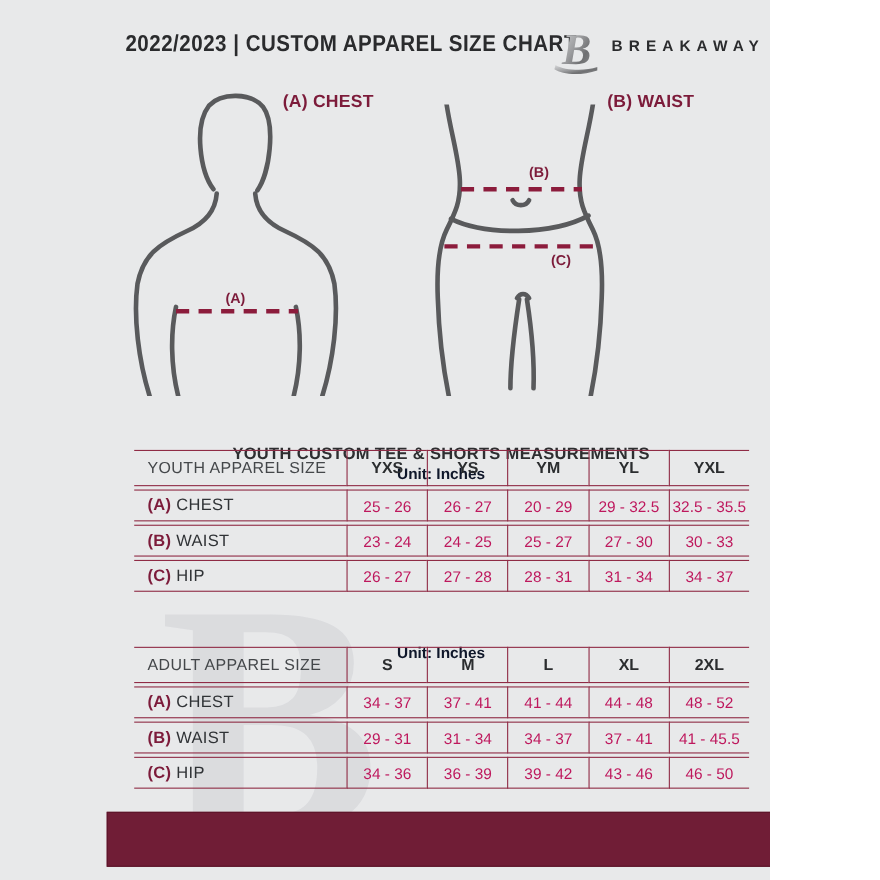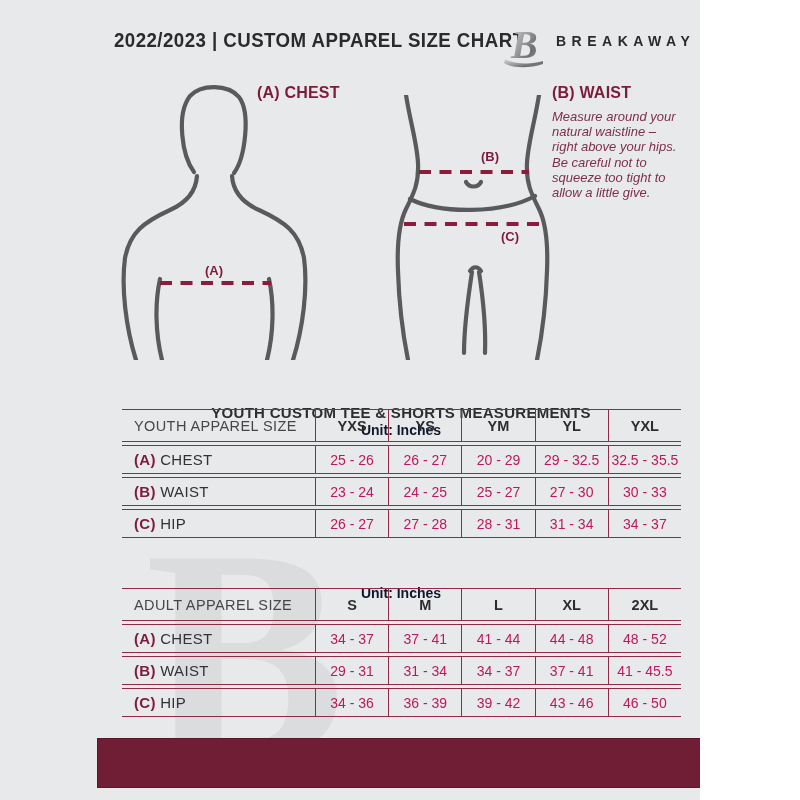--- a/index.html
+++ b/index.html
@@ -136,26 +136,20 @@
     <path class="dash-line" d="M 14 129 L 155 129"></path>
     <text class="fig-label" x="100" y="66" text-anchor="middle">(B)</text>
     <text class="fig-label" x="120" y="146" text-anchor="middle">(C)</text>
   </svg>
 
   <div class="instr instr-a">
     <h3>(A) CHEST</h3>
   </div>
   <div class="instr instr-b">
     <h3>(B) WAIST</h3>
-    <p>Measure around your
-natural waistline –
-right above your hips.
-Be careful not to
-squeeze too tight to
-allow a little give.</p>
   </div>
 
   <svg class="watermark" width="240" height="230">
     <text x="0" y="210">B</text>
   </svg>
 
   <div class="sec-title-block sec-youth">
     <div class="sec-title">YOUTH CUSTOM TEE &amp; SHORTS MEASUREMENTS</div>
     <div class="sec-unit">Unit: Inches</div>
   </div>

